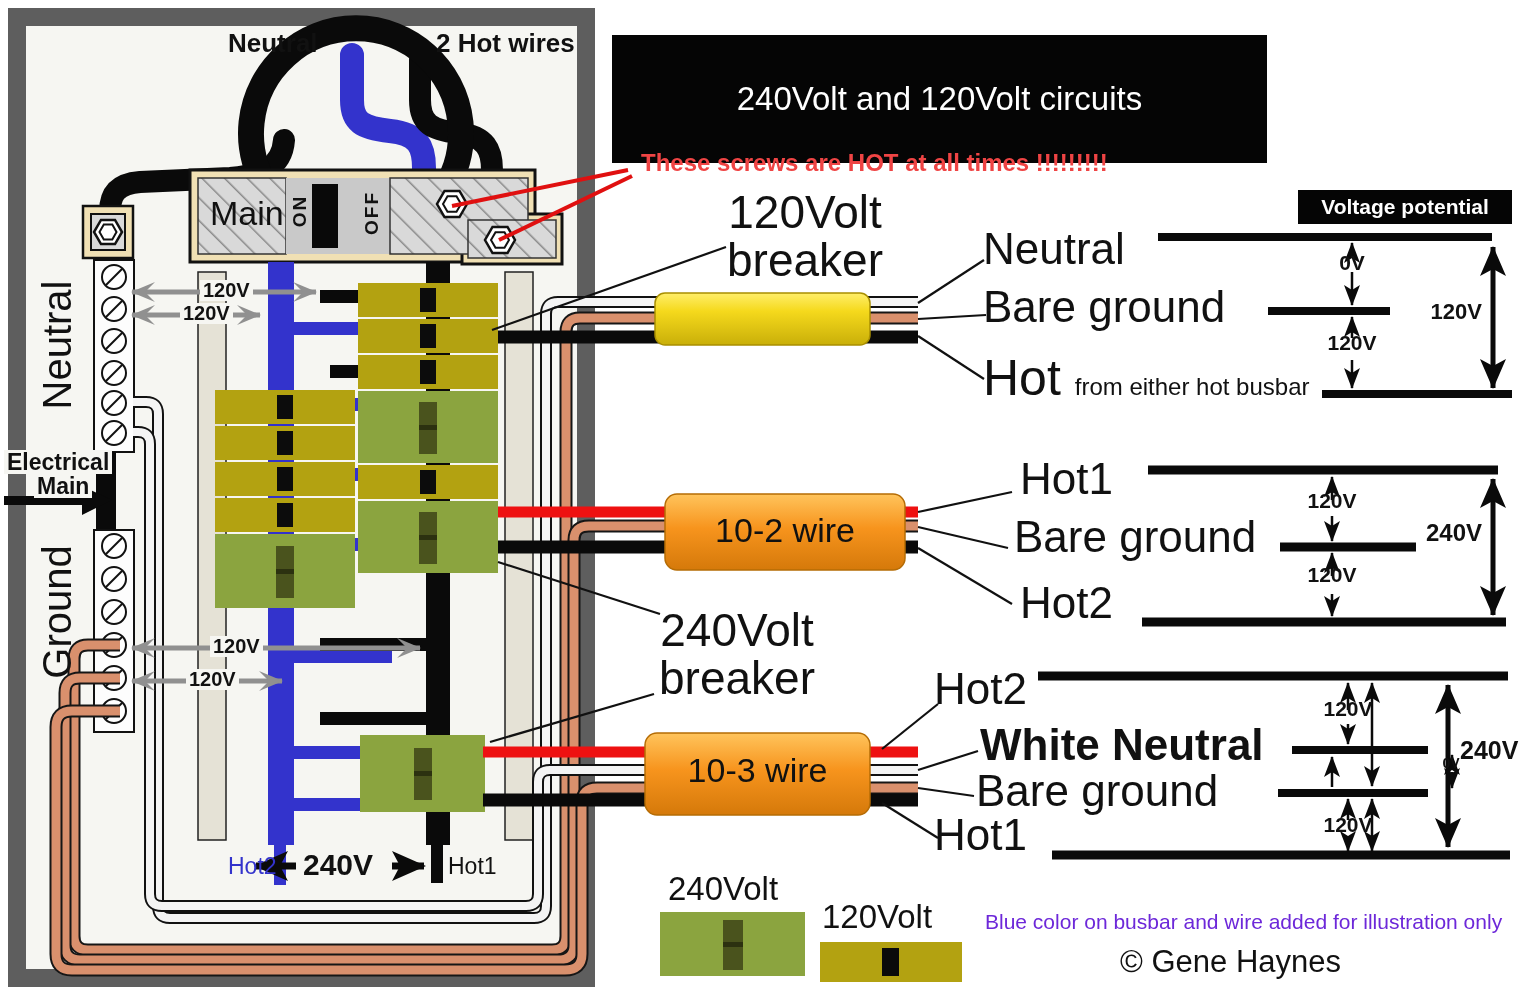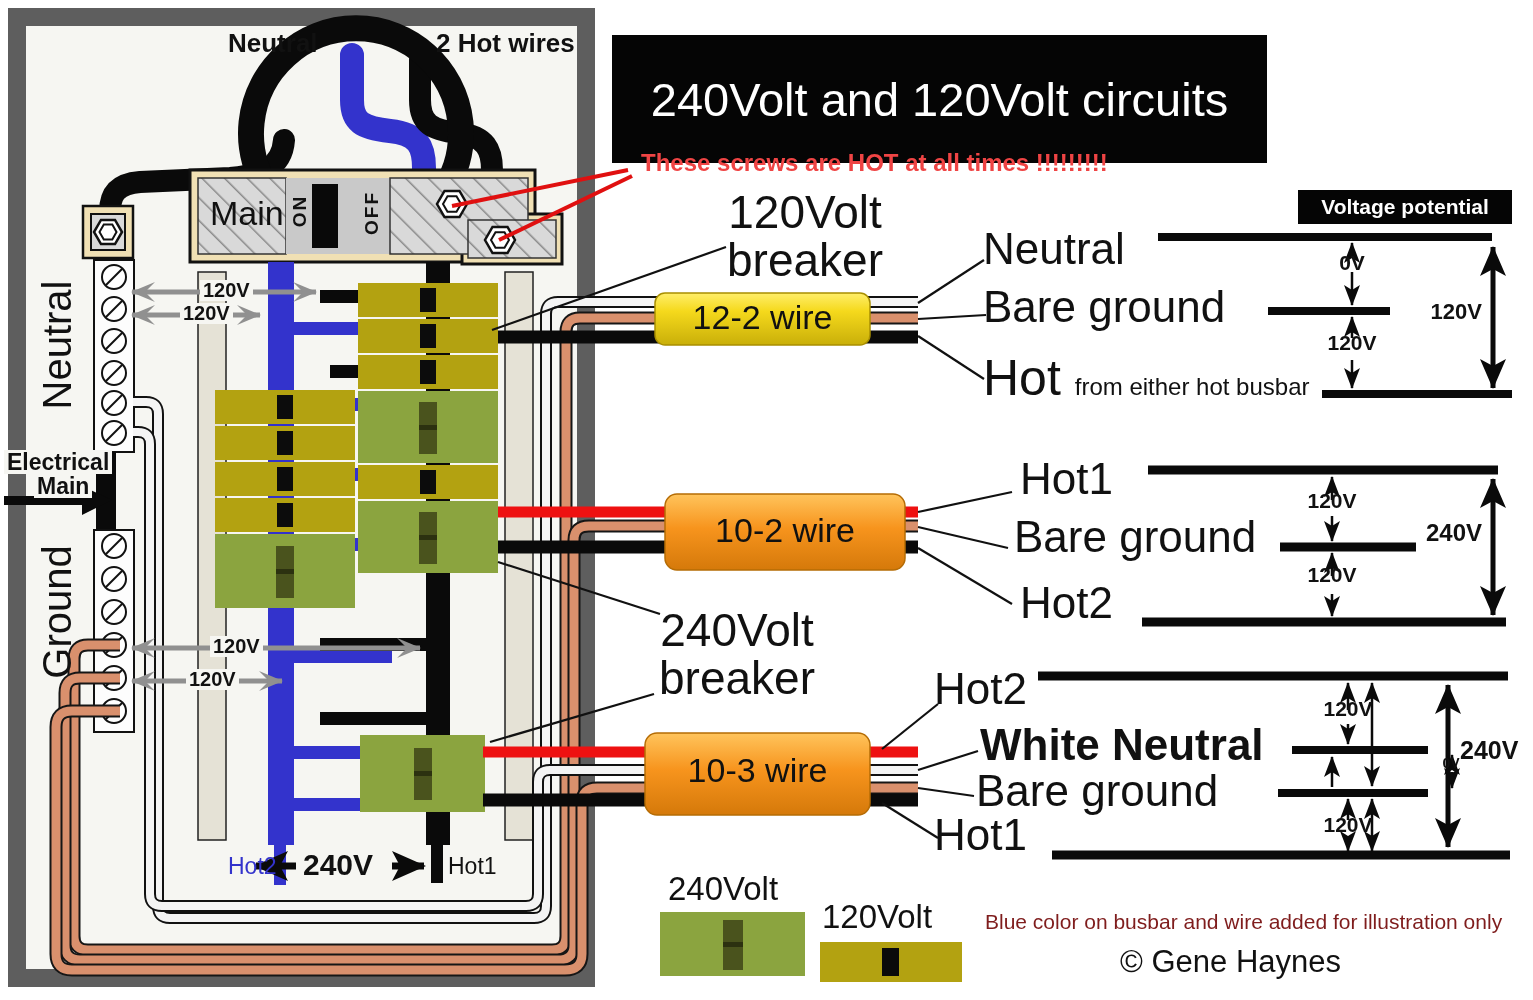--- a/index.html
+++ b/index.html
@@ -327,33 +327,32 @@
 
 <div class="lbl bold chip" style="left:200px;top:280px;font-size:20px;">120V</div>
 <div class="lbl bold chip" style="left:180px;top:303px;font-size:20px;">120V</div>
 <div class="lbl bold chip" style="left:210px;top:636px;font-size:20px;">120V</div>
 <div class="lbl bold chip" style="left:186px;top:669px;font-size:20px;">120V</div>
 
 <div class="lbl blue" style="left:228px;top:854px;font-size:23px;">Hot2</div>
 <div class="lbl bold chip" style="left:300px;top:849px;font-size:30px;">240V</div>
 <div class="lbl" style="left:448px;top:854px;font-size:23px;">Hot1</div>
 
-<div class="abs banner" style="left:612px;top:35px;width:655px;height:128px;font-size:47px;">240Volt and 120Volt circuits</div>
+<div class="abs banner" style="left:612px;top:35px;width:655px;height:128px;font-size:33px;">240Volt and 120Volt circuits</div>
 <div class="lbl bold red" style="left:641px;top:150px;font-size:24px;">These screws are HOT at all times !!!!!!!!!</div>
 
 <div class="lbl ctr" style="left:700px;top:188px;width:210px;font-size:46px;">
   <span>120Volt</span><br>
   <span>breaker</span>
 </div>
 <div class="lbl ctr" style="left:632px;top:606px;width:210px;font-size:46px;">
   <span>240Volt</span><br>
   <span>breaker</span>
 </div>
 
-<div class="lbl ctr" style="left:655px;top:300px;width:215px;font-size:34px;">12-2 wire</div>
 <div class="lbl ctr" style="left:665px;top:513px;width:240px;font-size:34px;">10-2 wire</div>
 <div class="lbl ctr" style="left:645px;top:753px;width:225px;font-size:34px;text-align:center;">10-3 wire</div>
 
 <div class="abs banner bold" style="left:1298px;top:190px;width:214px;height:34px;font-size:21px;">Voltage potential</div>
 
 <div class="lbl" style="left:983px;top:226px;font-size:44px;">Neutral</div>
 <div class="lbl" style="left:983px;top:284px;font-size:44px;">Bare ground</div>
 <div class="lbl" style="left:983px;top:352px;font-size:50px;">
   <span>Hot</span>
   <span style="font-size:24px;">from either hot busbar</span>
@@ -373,16 +372,16 @@
 <div class="lbl" style="left:980px;top:722px;font-size:44px;font-weight:bold;">White Neutral</div>
 <div class="lbl" style="left:976px;top:768px;font-size:44px;">Bare ground</div>
 <div class="lbl" style="left:934px;top:812px;font-size:44px;">Hot1</div>
 <div class="lbl bold ctr" style="left:1318px;top:698px;width:60px;font-size:21px;">120V</div>
 <div class="lbl bold ctr" style="left:1432px;top:756px;width:38px;font-size:14px;">0V</div>
 <div class="lbl bold ctr" style="left:1318px;top:814px;width:60px;font-size:21px;">120V</div>
 <div class="lbl bold" style="left:1460px;top:737px;font-size:25px;">240V</div>
 
 <div class="lbl" style="left:668px;top:872px;font-size:33px;">240Volt</div>
 <div class="lbl" style="left:822px;top:900px;font-size:33px;">120Volt</div>
-<div class="lbl" style="left:985px;top:911px;font-size:21px;color:#7f1d1d;">Blue color on busbar and wire added for illustration only</div>
+<div class="lbl" style="left:985px;top:911px;font-size:21px;color:#6d28d9;">Blue color on busbar and wire added for illustration only</div>
 <div class="lbl" style="left:1120px;top:946px;font-size:31px;">© Gene Haynes</div>
 
 </div>
 
 </body></html>

